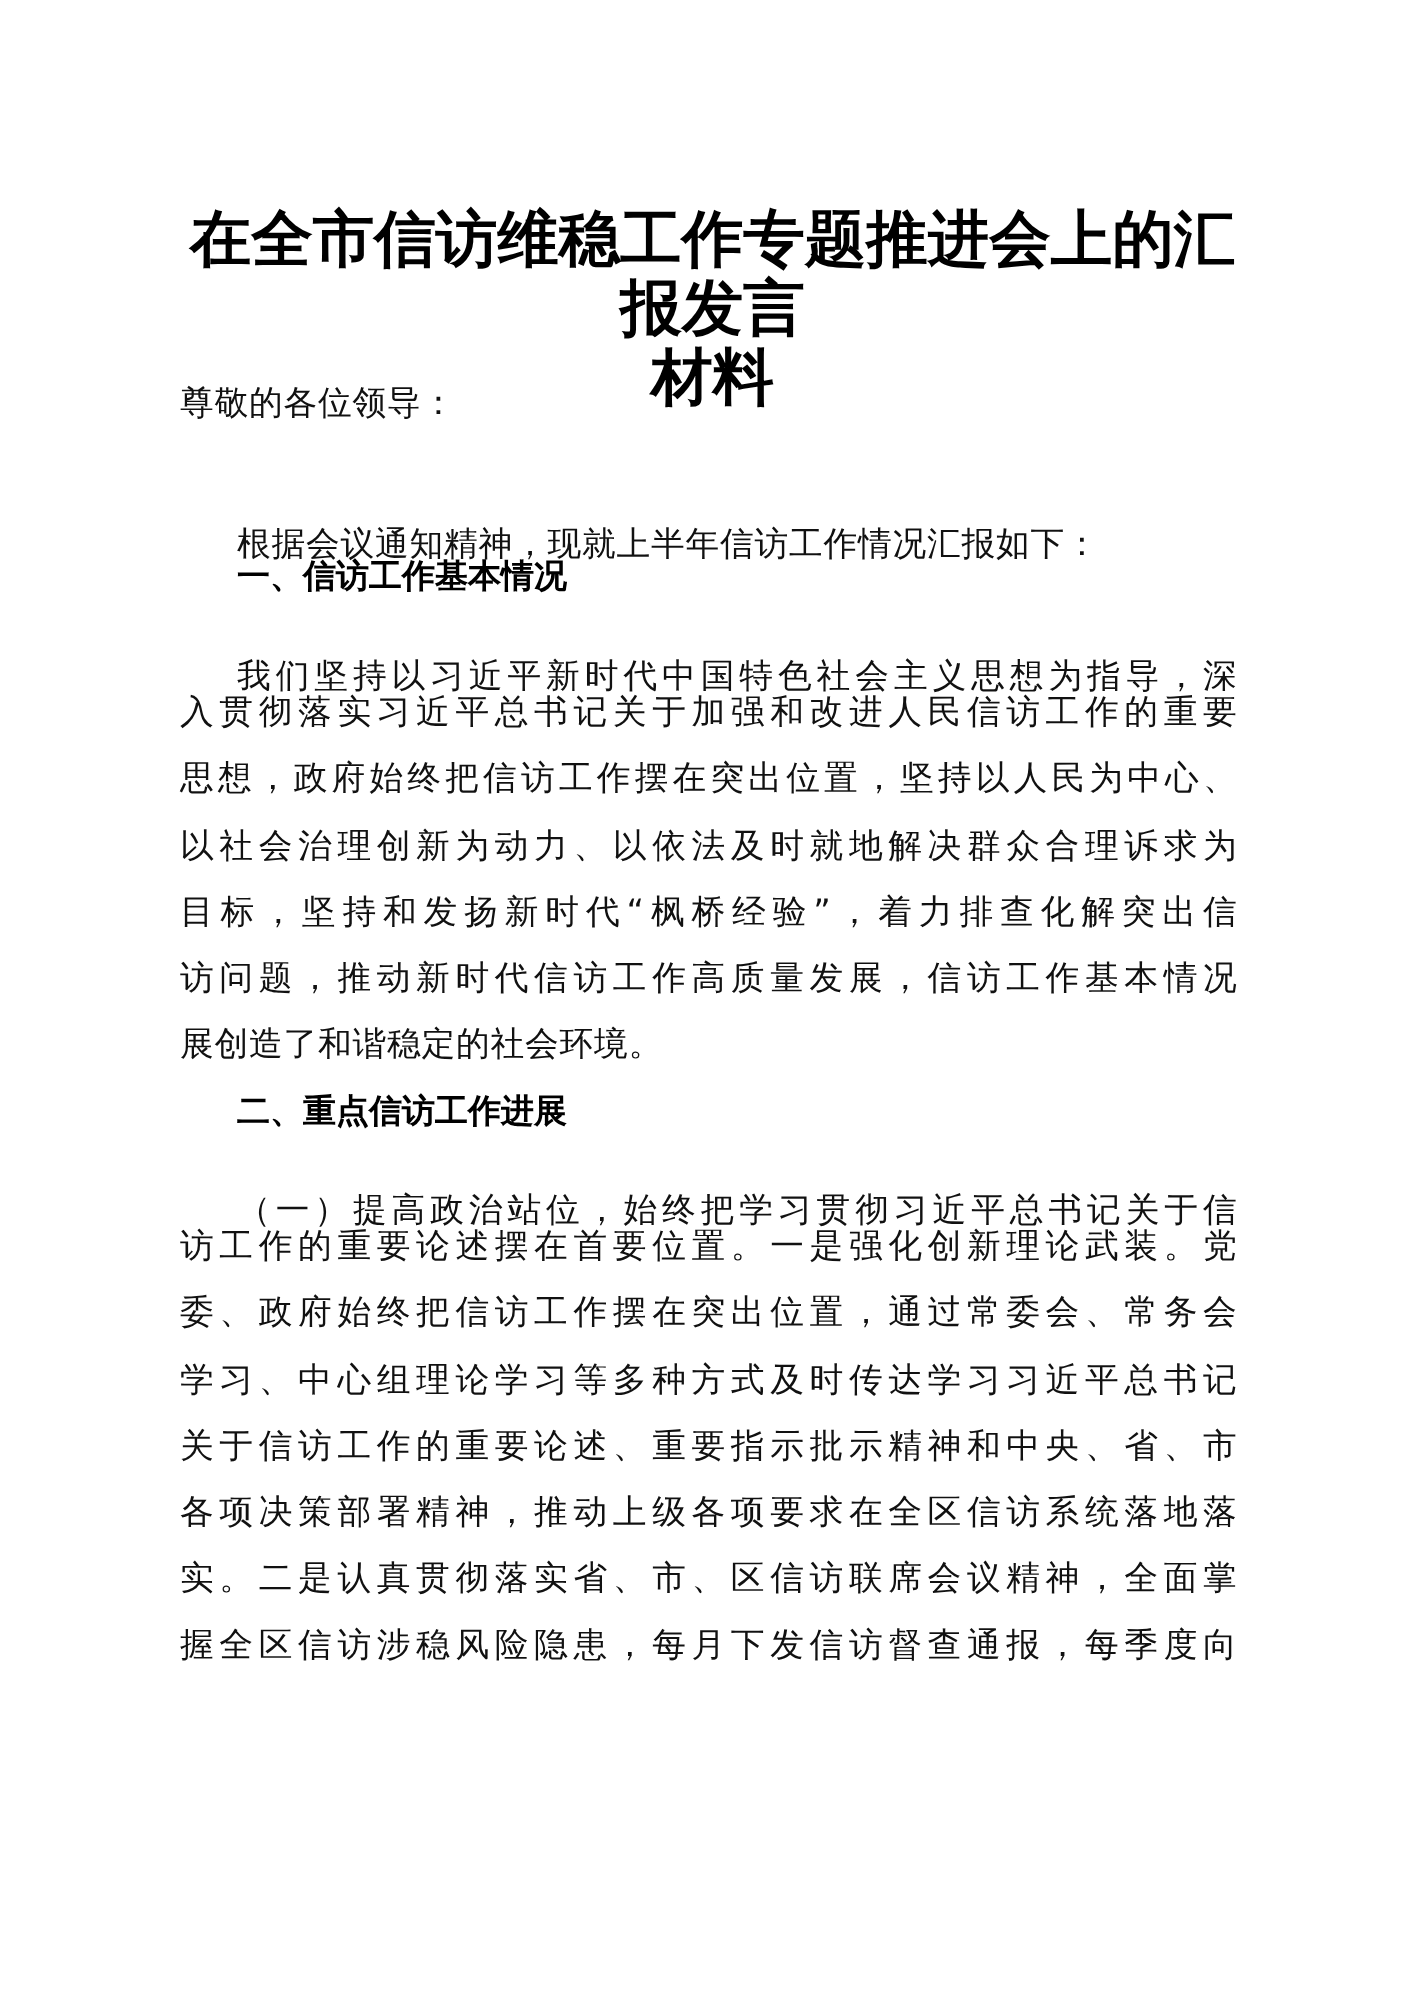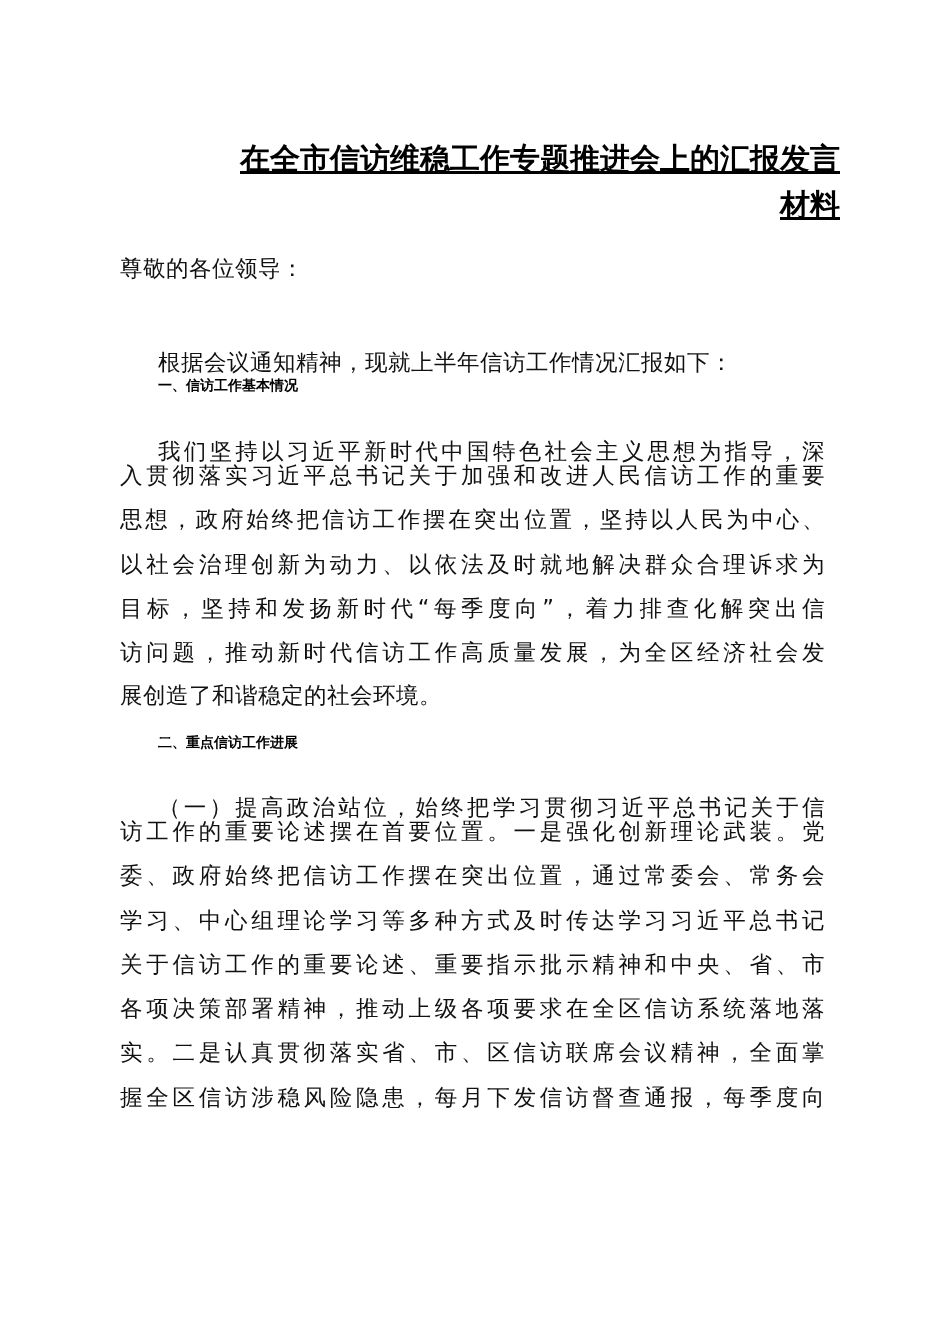--- a/index.html
+++ b/index.html
@@ -1,58 +1,58 @@
 <!DOCTYPE html>
 <html><head>
 <meta charset="utf-8">
 <style>
   html, body { margin: 0; padding: 0; background: #ffffff; }
   body { width: 950px; height: 1344px; position: relative; overflow: hidden; }
   .page { position: absolute; left: 0; top: 0; width: 950px; height: 1344px; background: #fff; }
   .title {
     position: absolute; left: 110px; top: 136px; width: 730px;
     font-family: "DejaVu Serif", "Liberation Serif", serif;
-    font-weight: bold; font-size: 30px; line-height: 46px;
-    text-align: right; color: #000; text-decoration: underline;
+    font-weight: bold; font-size: 41px; line-height: 46px;
+    text-align: center; color: #000;
   }
   .line {
     position: absolute; left: 120px; width: 705px;
     font-family: "DejaVu Sans", "Liberation Sans", sans-serif;
     font-size: 22.5px; line-height: 30px; color: #111;
     white-space: nowrap; text-align: justify; text-align-last: justify;
     letter-spacing: 0.5px;
   }
-  .line.last { text-align-last: left; font-family: Liberation Serif, serif; }
+  .line.last { text-align-last: left; }
   .line.indent { left: 158px; width: 667px; margin-top: 20px; }
   .heading {
     position: absolute; left: 158px;
     font-family: "DejaVu Sans", "Liberation Sans", sans-serif;
-    font-weight: bold; font-size: 14px; line-height: 30px; color: #000;
+    font-weight: bold; font-size: 22px; line-height: 30px; color: #000;
   }
 </style>
 </head>
 <body>
 
 <div class="page">
   <div class="title">
     <div>在全市信访维稳工作专题推进会上的汇报发言</div>
     <div>材料</div>
   </div>
 
   <div class="line last" style="top:254px">尊敬的各位领导：</div>
   <div class="line indent last" style="top:328px">根据会议通知精神，现就上半年信访工作情况汇报如下：</div>
 
   <div class="heading" style="top:370px">一、信访工作基本情况</div>
 
   <div class="line indent" style="top:416px">我们坚持以习近平新时代中国特色社会主义思想为指导，深</div>
   <div class="line" style="top:460px">入贯彻落实习近平总书记关于加强和改进人民信访工作的重要</div>
   <div class="line" style="top:504px">思想，政府始终把信访工作摆在突出位置，坚持以人民为中心、</div>
   <div class="line" style="top:549px">以社会治理创新为动力、以依法及时就地解决群众合理诉求为</div>
-  <div class="line" style="top:593px">目标，坚持和发扬新时代“每季度向”，着力排查化解突出信</div>
-  <div class="line" style="top:637px">访问题，推动新时代信访工作高质量发展，为全区经济社会发</div>
+  <div class="line" style="top:593px">目标，坚持和发扬新时代“枫桥经验”，着力排查化解突出信</div>
+  <div class="line" style="top:637px">访问题，推动新时代信访工作高质量发展，信访工作基本情况</div>
   <div class="line last" style="top:681px">展创造了和谐稳定的社会环境。</div>
 
   <div class="heading" style="top:727px">二、重点信访工作进展</div>
 
   <div class="line indent" style="top:772px">（一）提高政治站位，始终把学习贯彻习近平总书记关于信</div>
   <div class="line" style="top:816px">访工作的重要论述摆在首要位置。一是强化创新理论武装。党</div>
   <div class="line" style="top:860px">委、政府始终把信访工作摆在突出位置，通过常委会、常务会</div>
   <div class="line" style="top:905px">学习、中心组理论学习等多种方式及时传达学习习近平总书记</div>
   <div class="line" style="top:949px">关于信访工作的重要论述、重要指示批示精神和中央、省、市</div>
   <div class="line" style="top:993px">各项决策部署精神，推动上级各项要求在全区信访系统落地落</div>

